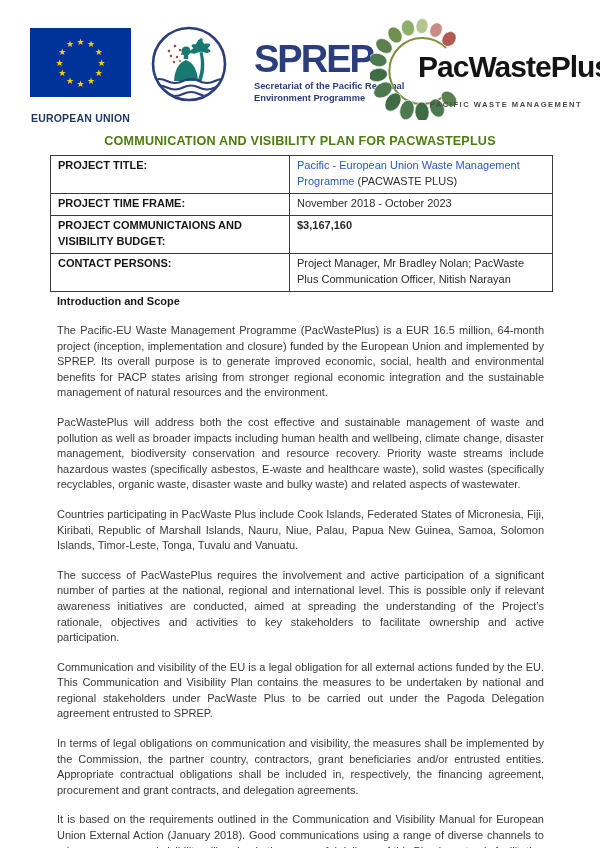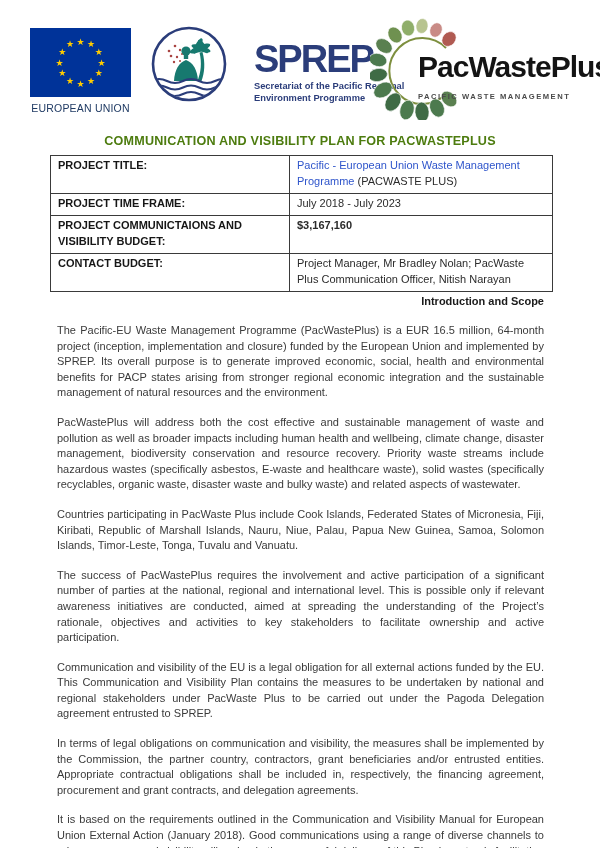--- a/index.html
+++ b/index.html
@@ -2,43 +2,43 @@
 <html><head>
 <meta charset="utf-8">
 <style>
   html,body{margin:0;padding:0;}
   body{
     width:600px;height:848px;background:#ffffff;position:relative;
     font-family:"Liberation Sans", sans-serif;color:#3a3a3a;overflow:hidden;
   }
   
   .eu-logo{position:absolute;left:30px;top:28px;width:101px;text-align:center;}
-  .eu-label{margin-top:1px;font-size:10.5px;font-weight:normal;color:#1f3a63;letter-spacing:.2px;white-space:nowrap;}
+  .eu-label{margin-top:11px;font-size:10.5px;font-weight:bold;color:#1f3a63;letter-spacing:.2px;white-space:nowrap;}
   .sprep-logo{position:absolute;left:149px;top:24px;display:flex;align-items:flex-end;gap:20px;}
   .sprep-text{margin-left:5px;padding-top:13px;}
   .sprep-name{font-size:38px;font-weight:bold;color:#2b3d7a;line-height:.95;letter-spacing:-2px;}
   .sprep-sub{font-size:9.3px;font-weight:bold;color:#2b3d7a;margin-top:3px;line-height:1.3;white-space:nowrap;}
   .pwp-logo{position:absolute;left:370px;top:16px;width:212px;height:106px;}
   .pwp-leaves{position:absolute;left:0;top:2px;}
   .pwp-text{position:absolute;left:48px;top:36px;width:176px;}
   .pwp-name{font-size:30px;font-weight:800;color:#141414;letter-spacing:-1px;line-height:1;white-space:nowrap;}
-  .pwp-sub{text-align:left;font-size:7.6px;font-weight:bold;letter-spacing:1.5px;color:#4a4a4a;margin-top:10px;white-space:nowrap;}
+  .pwp-sub{text-align:center;font-size:7.6px;font-weight:bold;letter-spacing:1.5px;color:#4a4a4a;margin-top:18px;white-space:nowrap;}
   
   .doc-title{position:absolute;top:126px;left:0;width:100%;text-align:center;
     font-size:12.6px;font-weight:bold;color:#4d7c0f;letter-spacing:.2px;}
   
   .info-table{position:absolute;top:155px;left:50px;width:503px;border-collapse:collapse;font-size:11px;table-layout:fixed;}
   .info-table td{border:1px solid #3a3a3a;padding:2px 7px 3px 7px;vertical-align:top;line-height:1.45;}
   .info-table td.lbl{width:224px;font-weight:bold;color:#161616;}
   .info-table td.val{color:#2b2b2b;}
   .val-blue{color:#2f55cb;}
   .val-bold{font-weight:bold;color:#161616;}
   
   .body-text{position:absolute;top:295px;left:57px;width:487px;}
-  .body-text h2{font-size:11px;font-weight:bold;color:#1a1a1a;margin:0 0 16px 0;text-align:right;}
+  .body-text h2{font-size:11px;font-weight:bold;color:#1a1a1a;margin:0 0 16px 0;}
   .body-text p{font-size:11px;line-height:15.6px;text-align:justify;margin:0 0 14px 0;color:#3a3a3a;}
 </style>
 </head>
 <body>
 
 <div class="eu-logo">
   <svg width="101" height="69" viewBox="0 0 101 69">
     <rect width="101" height="69" fill="#003399"></rect>
     <g fill="#ffcc00" font-size="9" text-anchor="middle" font-family="DejaVu Sans, sans-serif">
       <text x="50.5" y="13.5" dominant-baseline="central">★</text>
@@ -132,28 +132,28 @@
 <h1 class="doc-title">COMMUNICATION AND VISIBILITY PLAN FOR PACWASTEPLUS</h1>
 
 <table class="info-table">
   <tbody>
       <tr>
     <td class="lbl">PROJECT TITLE:</td>
     <td class="val"><span class="val-blue">Pacific - European Union Waste Management Programme</span><span> (PACWASTE PLUS)</span></td>
   </tr>
   <tr>
     <td class="lbl">PROJECT TIME FRAME:</td>
-    <td class="val">July 2018 - July 2023</td>
+    <td class="val">November 2018 - October 2023</td>
   </tr>
   <tr>
     <td class="lbl">PROJECT COMMUNICTAIONS AND VISIBILITY BUDGET:</td>
     <td class="val val-bold">$3,167,160</td>
   </tr>
   <tr>
-    <td class="lbl">CONTACT BUDGET:</td>
+    <td class="lbl">CONTACT PERSONS:</td>
     <td class="val">Project Manager, Mr Bradley Nolan; PacWaste Plus Communication Officer, Nitish Narayan</td>
   </tr>
 </tbody>
   </table>
 
 <section class="body-text">
   <h2>Introduction and Scope</h2>
   <p>The Pacific-EU Waste Management Programme (PacWastePlus) is a EUR 16.5 million, 64-month project (inception, implementation and closure) funded by the European Union and implemented by SPREP. Its overall purpose is to generate improved economic, social, health and environmental benefits for PACP states arising from stronger regional economic integration and the sustainable management of natural resources and the environment.</p>
   <p>PacWastePlus will address both the cost effective and sustainable management of waste and pollution as well as broader impacts including human health and wellbeing, climate change, disaster management, biodiversity conservation and resource recovery. Priority waste streams include hazardous wastes (specifically asbestos, E-waste and healthcare waste), solid wastes (specifically recyclables, organic waste, disaster waste and bulky waste) and related aspects of wastewater.</p>
   <p>Countries participating in PacWaste Plus include Cook Islands, Federated States of Micronesia, Fiji, Kiribati, Republic of Marshall Islands, Nauru, Niue, Palau, Papua New Guinea, Samoa, Solomon Islands, Timor-Leste, Tonga, Tuvalu and Vanuatu.</p>

